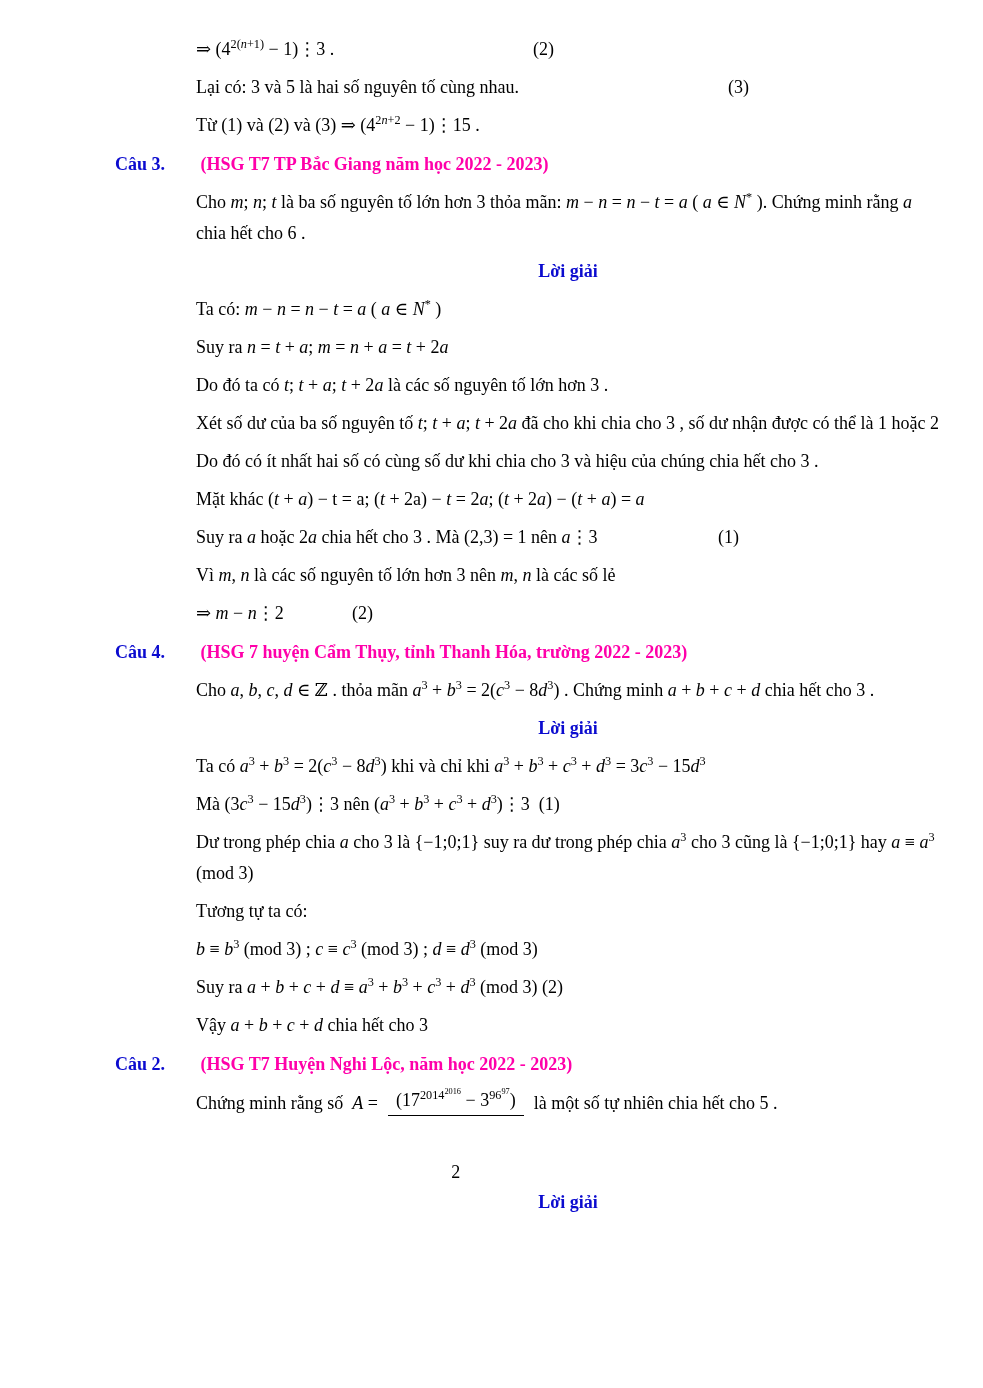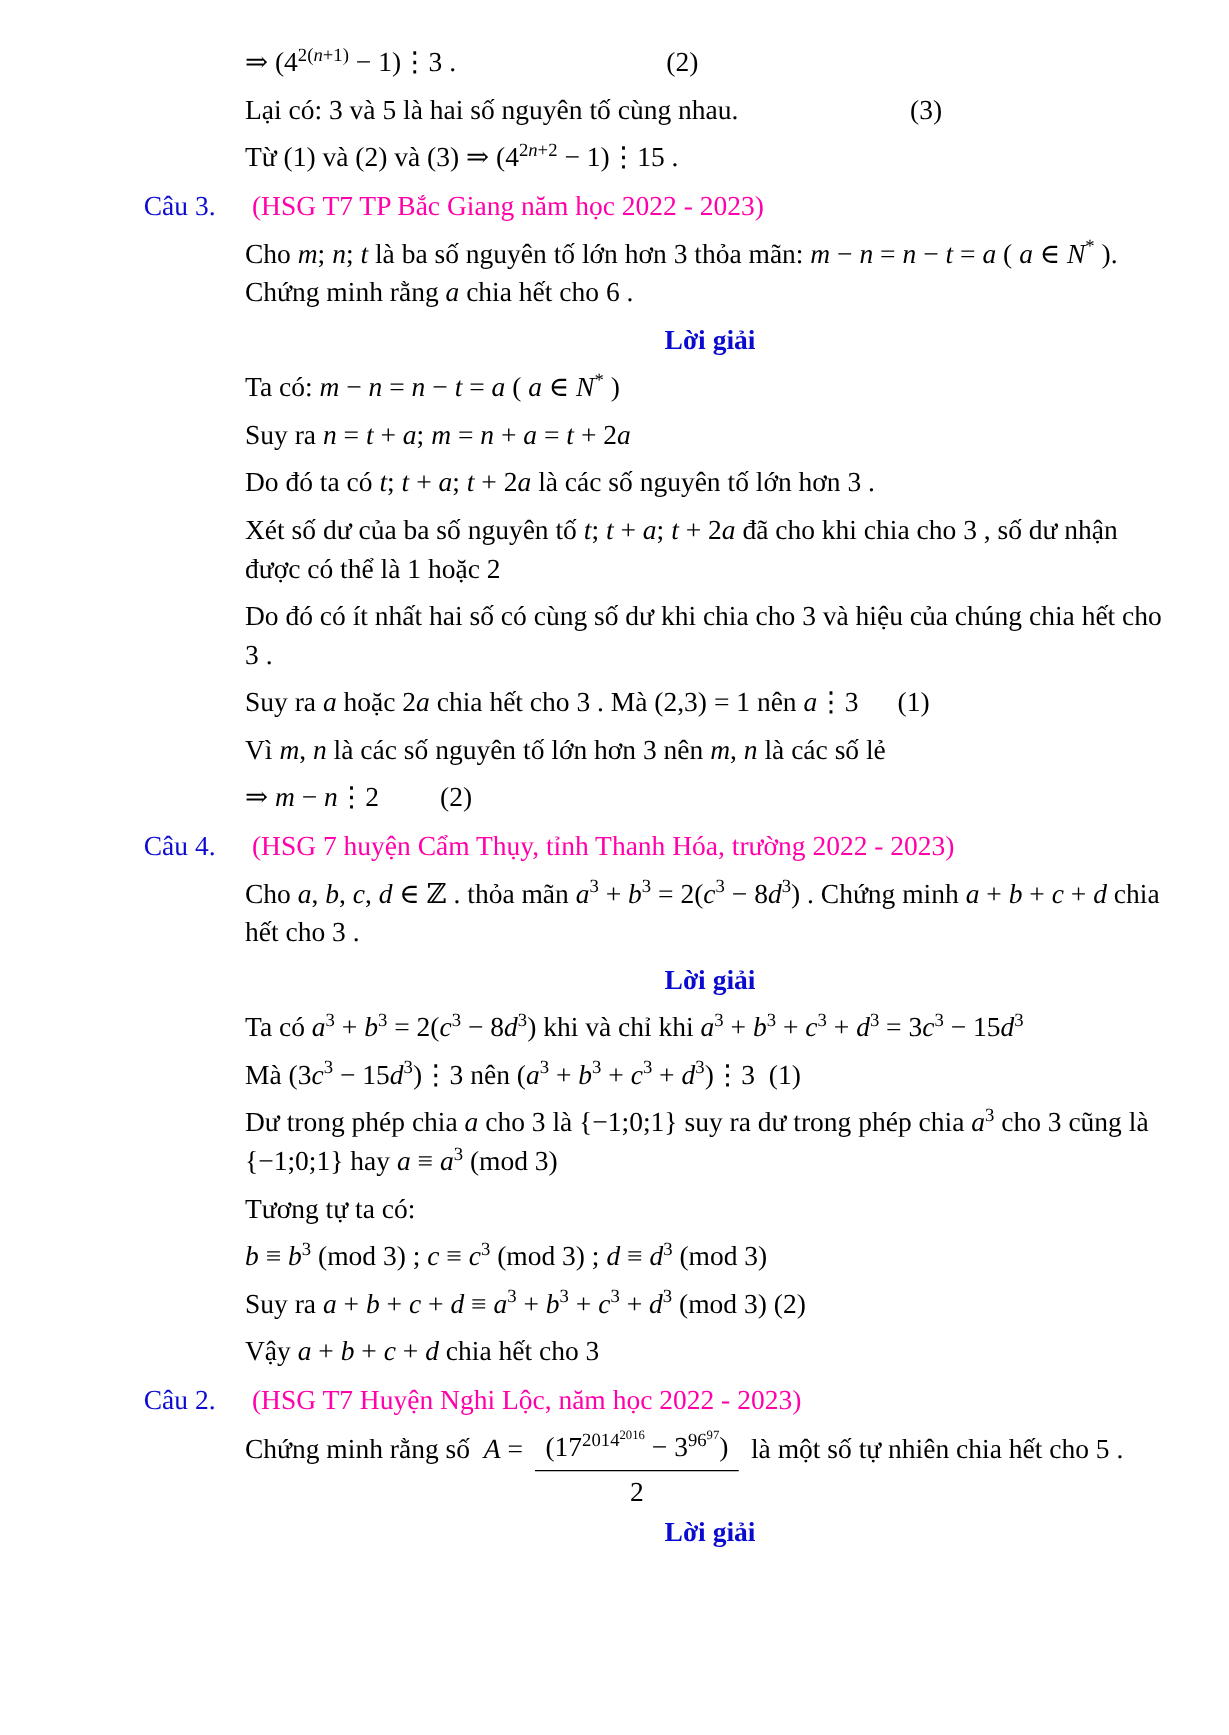--- a/index.html
+++ b/index.html
@@ -4,52 +4,53 @@
 <style>
   * { margin:0; padding:0; box-sizing:border-box; }
   html,body { background:#ffffff; }
   .page {
     position:relative;
     width:983px; height:1388px;
     margin:0 auto;
     background:var(--page-bg,#ffffff);
     color:var(--text-black,#000);
     font-family:"Liberation Serif","DejaVu Serif",serif;
-    font-size:22px;
+    font-size:18px;
     padding-top:34px;
     overflow:hidden;
   }
   .line {
     position:relative;
     margin:0 43px 7px 196px;
     line-height:31px;
   }
   .eqnum { position:absolute; top:0; }
   .heading {
     margin:8px 43px 7px 115px;
     line-height:31px;
-    font-weight:normal;
+    font-weight:bold;
   }
   .cau   { color:var(--heading-blue,#0b0bcf); display:inline-block; min-width:81px; }
   .src   { color:var(--source-pink,#ff00aa); }
   .sol {
     text-align:center;
     font-weight:bold;
     color:var(--heading-blue,#0b0bcf);
     margin:2px 43px 7px 196px;
     line-height:31px;
   }
   sup { font-size:68%; line-height:0; }
   .frac {
     display:inline-flex;
     flex-direction:column;
     align-items:center;
     vertical-align:middle;
     margin:0 10px;
     line-height:1.35;
+    gap:42px;
   }
   .frac .fnum { border-bottom:1.4px solid #000; padding:0 8px 3px; }
   .frac .fden { padding-top:2px; }
   .frac-line {
     display:flex;
     flex-wrap:wrap;
     margin-top:8px;
     margin-bottom:2px;
   }
   .frac-line .chunk { white-space:normal; }
@@ -78,20 +79,21 @@
   <div class="line">
     <span>Cho <i>m</i>; <i>n</i>; <i>t</i> là ba số nguyên tố lớn hơn 3 thỏa mãn: <i>m</i> − <i>n</i> = <i>n</i> − <i>t</i> = <i>a</i> ( <i>a</i> ∈ <i>N</i><sup>*</sup> ). Chứng minh rằng <i>a</i> chia hết cho 6 .</span>
   </div>
   <div class="sol">Lời giải</div>
 
   <div class="line"><span>Ta có: <i>m</i> − <i>n</i> = <i>n</i> − <i>t</i> = <i>a</i> ( <i>a</i> ∈ <i>N</i><sup>*</sup> )</span></div>
   <div class="line"><span>Suy ra <i>n</i> = <i>t</i> + <i>a</i>; <i>m</i> = <i>n</i> + <i>a</i> = <i>t</i> + 2<i>a</i></span></div>
   <div class="line"><span>Do đó ta có <i>t</i>; <i>t</i> + <i>a</i>; <i>t</i> + 2<i>a</i> là các số nguyên tố lớn hơn 3 .</span></div>
   <div class="line"><span>Xét số dư của ba số nguyên tố <i>t</i>; <i>t</i> + <i>a</i>; <i>t</i> + 2<i>a</i> đã cho khi chia cho 3 , số dư nhận được có thể là 1 hoặc 2</span></div>
   <div class="line"><span>Do đó có ít nhất hai số có cùng số dư khi chia cho 3 và hiệu của chúng chia hết cho 3 .</span></div>
+  <div class="line"><span>Mặt khác (<i>t</i> + <i>a</i>) − t = a; (<i>t</i> + 2a) − <i>t</i> = 2<i>a</i>; (<i>t</i> + 2<i>a</i>) − (<i>t</i> + <i>a</i>) = <i>a</i></span></div>
   <div class="line">
     <span>Suy ra <i>a</i> hoặc 2<i>a</i> chia hết cho 3 . Mà (2,3) = 1 nên <i>a</i>⋮3</span>
     <span class="eqnum" style="left:522px">(1)</span>
   </div>
   <div class="line"><span>Vì <i>m</i>, <i>n</i> là các số nguyên tố lớn hơn 3 nên <i>m</i>, <i>n</i> là các số lẻ</span></div>
   <div class="line">
     <span>⇒ <i>m</i> − <i>n</i>⋮2</span>
     <span class="eqnum" style="left:156px">(2)</span>
   </div>
 

